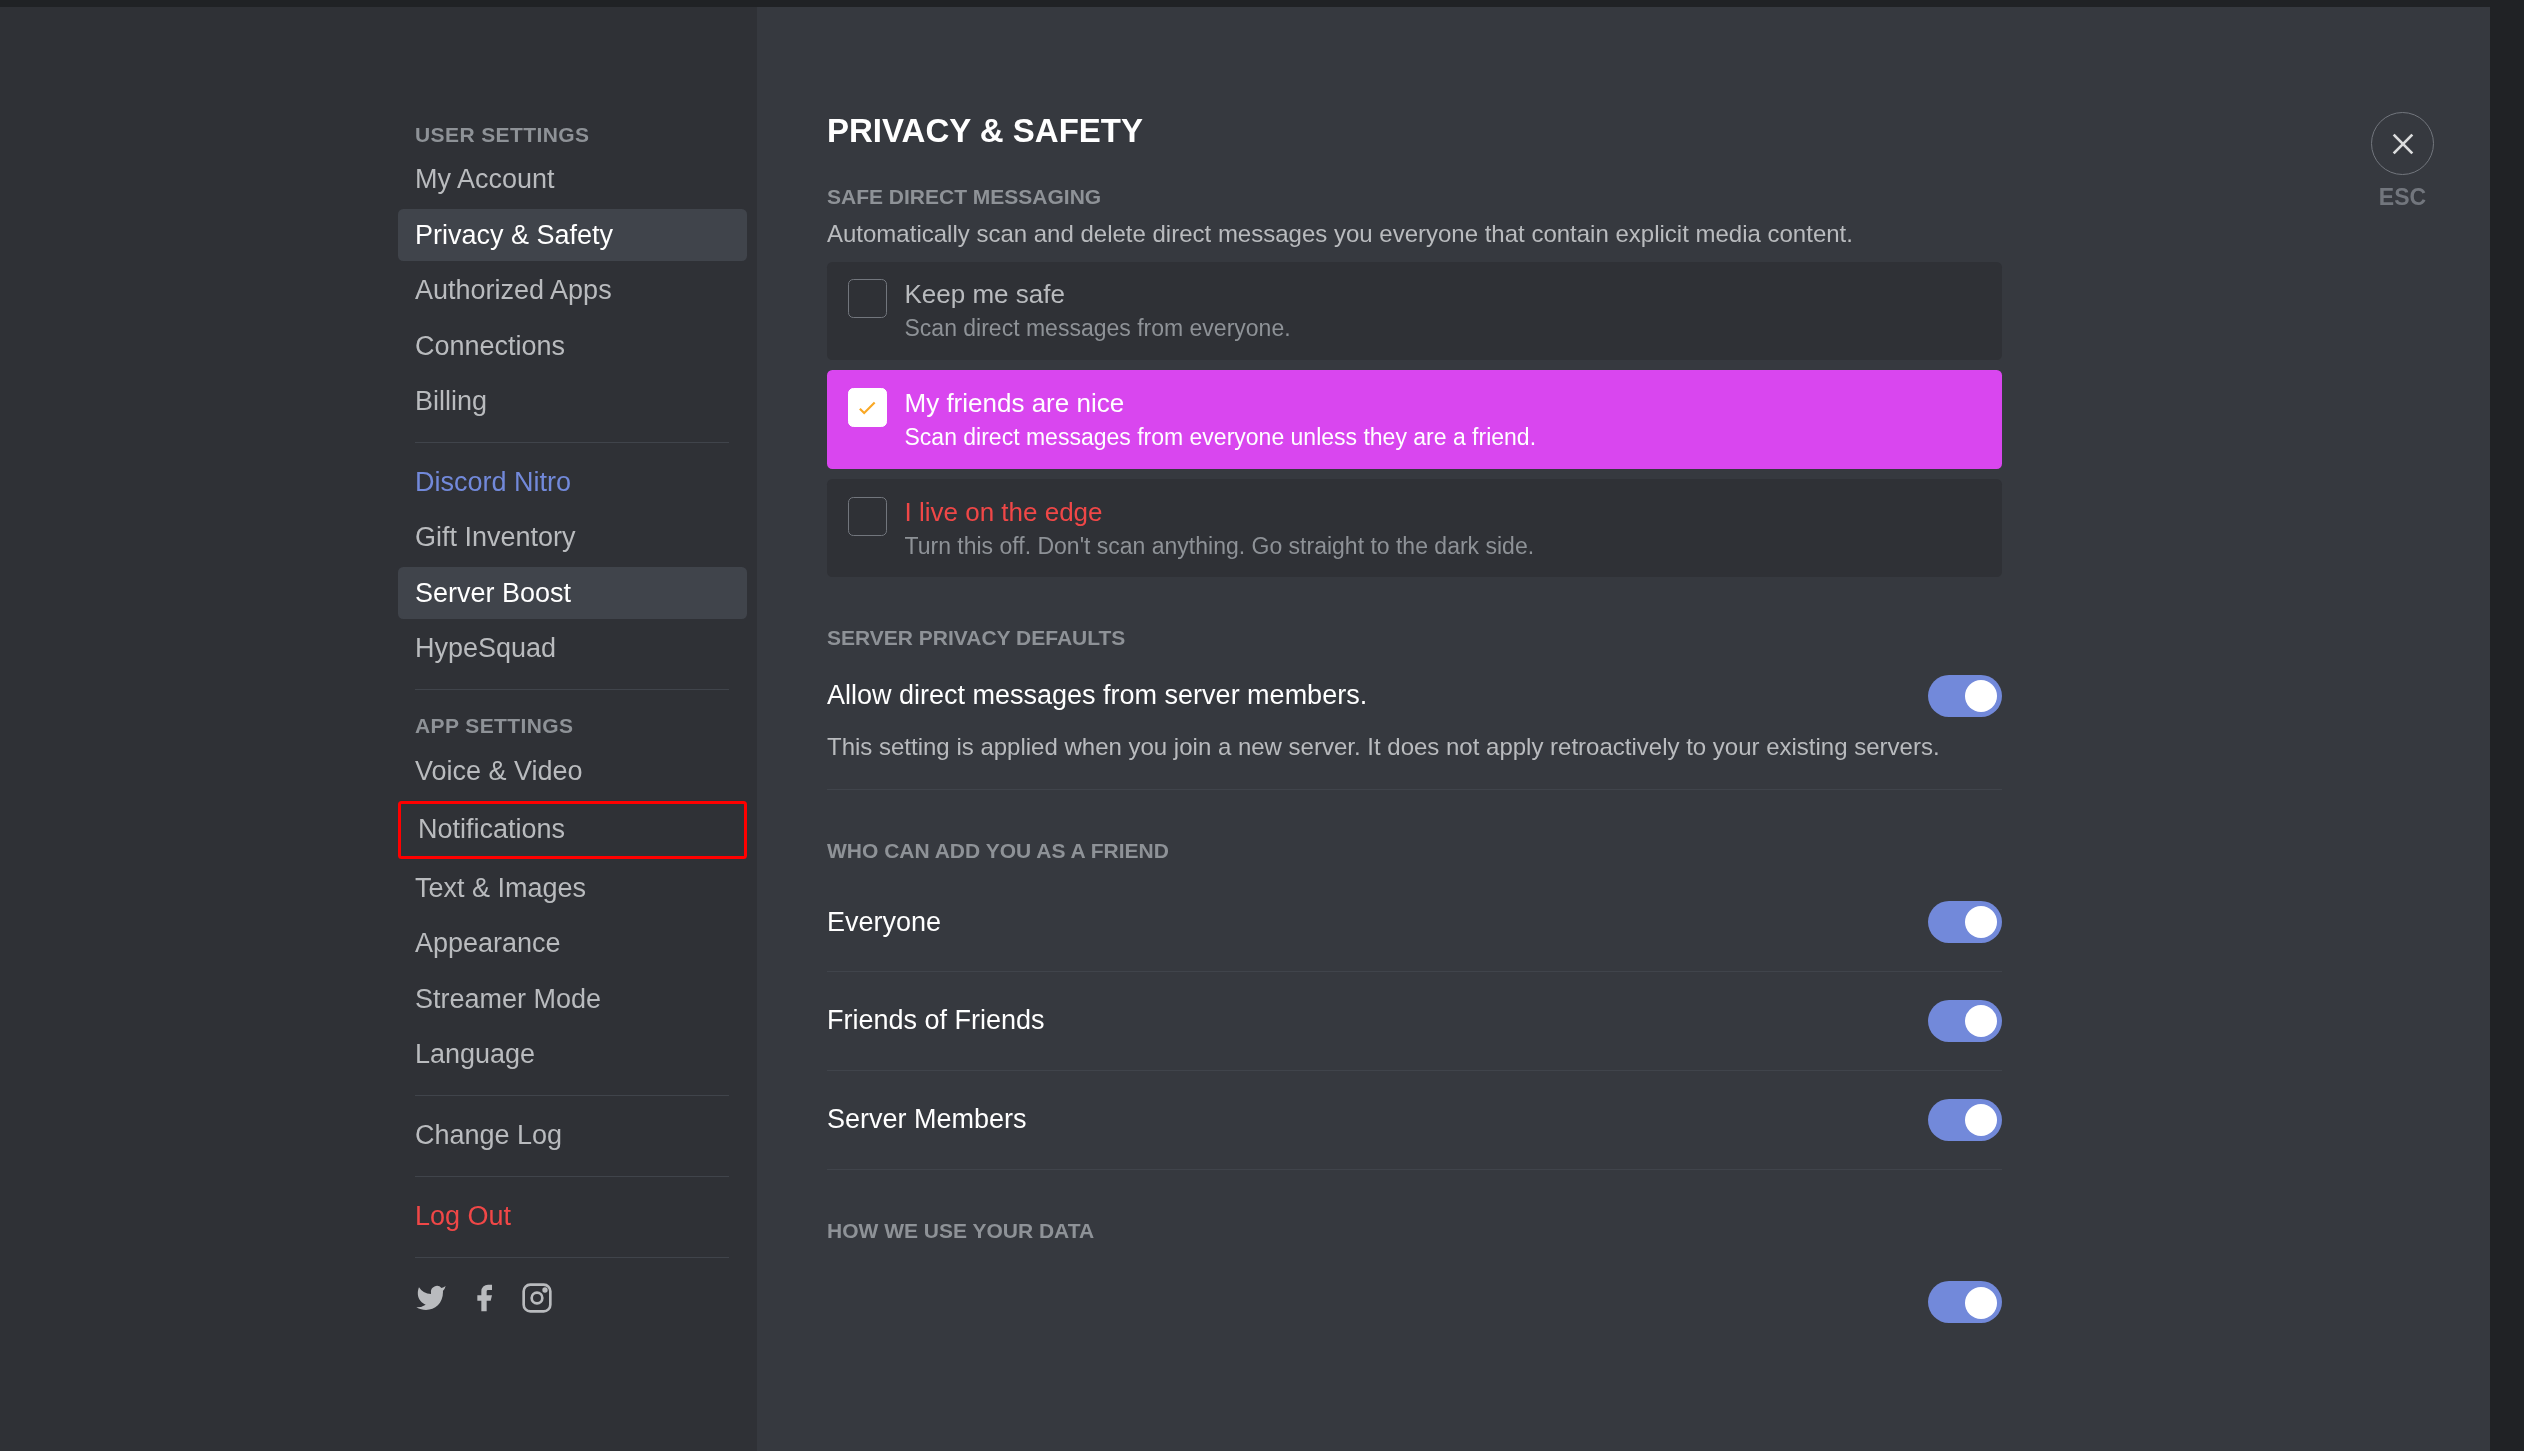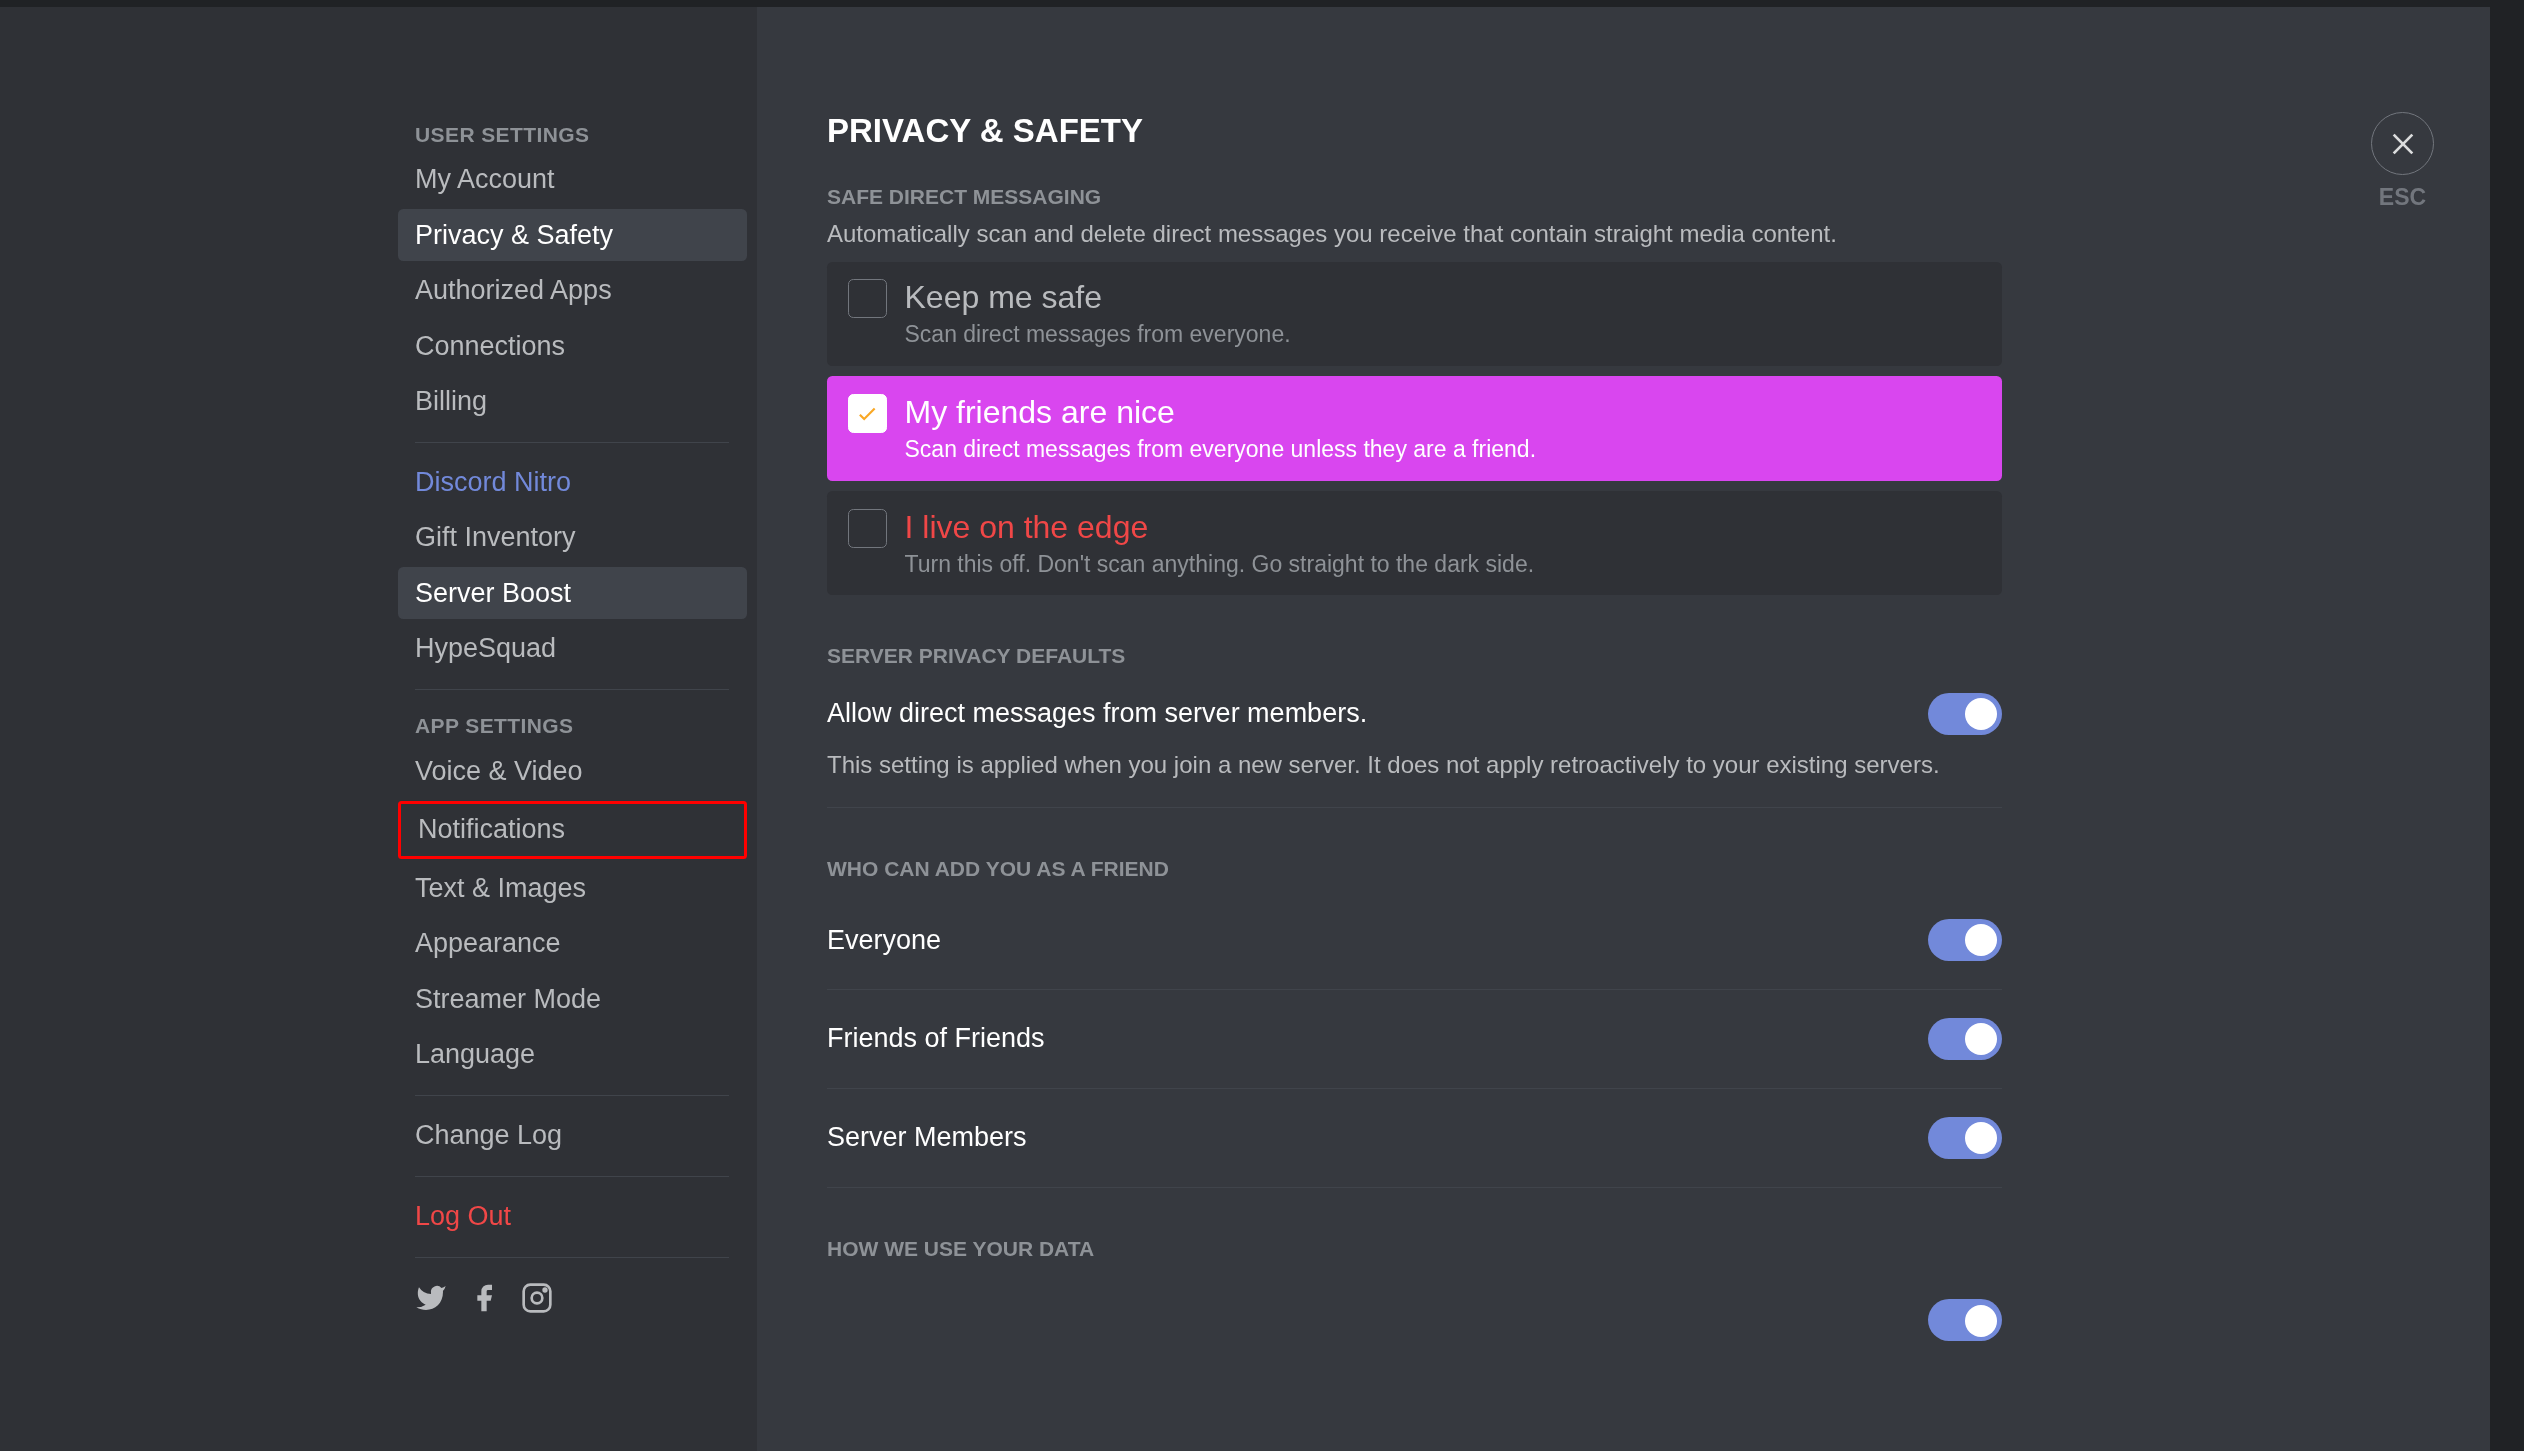--- a/index.html
+++ b/index.html
@@ -149,21 +149,21 @@
     display: none;
   }
   .radio-item.selected .radio-check {
     display: block;
     fill: #f9a825;
   }
   .radio-content {
     flex: 1;
   }
   .radio-title {
-    font-size: 32px;
+    font-size: 26px;
     font-weight: 500;
     color: #b9bbbe;
     margin-bottom: 5.3px;
   }
   .radio-item.selected .radio-title {
     color: #fff;
   }
   .radio-title.danger {
     color: #f04747;
   }
@@ -305,21 +305,21 @@
             <line x1="19" y1="5" x2="5" y2="19"></line>
           </svg>
       </div>
       <span class="close-label">ESC</span>
     </div>
 
     <div class="content">
       <h1 class="page-title">Privacy &amp; Safety</h1>
 
       <div class="sub-header">Safe Direct Messaging</div>
-      <div class="sub-desc">Automatically scan and delete direct messages you receive that contain straight media content.</div>
+      <div class="sub-desc">Automatically scan and delete direct messages you everyone that contain explicit media content.</div>
 
       <div class="radio-group">
         <div class="radio-item">
           <div class="radio-box"></div>
           <div class="radio-content">
             <div class="radio-title">Keep me safe</div>
             <div class="radio-desc">Scan direct messages from everyone.</div>
           </div>
         </div>
         <div class="radio-item selected">

